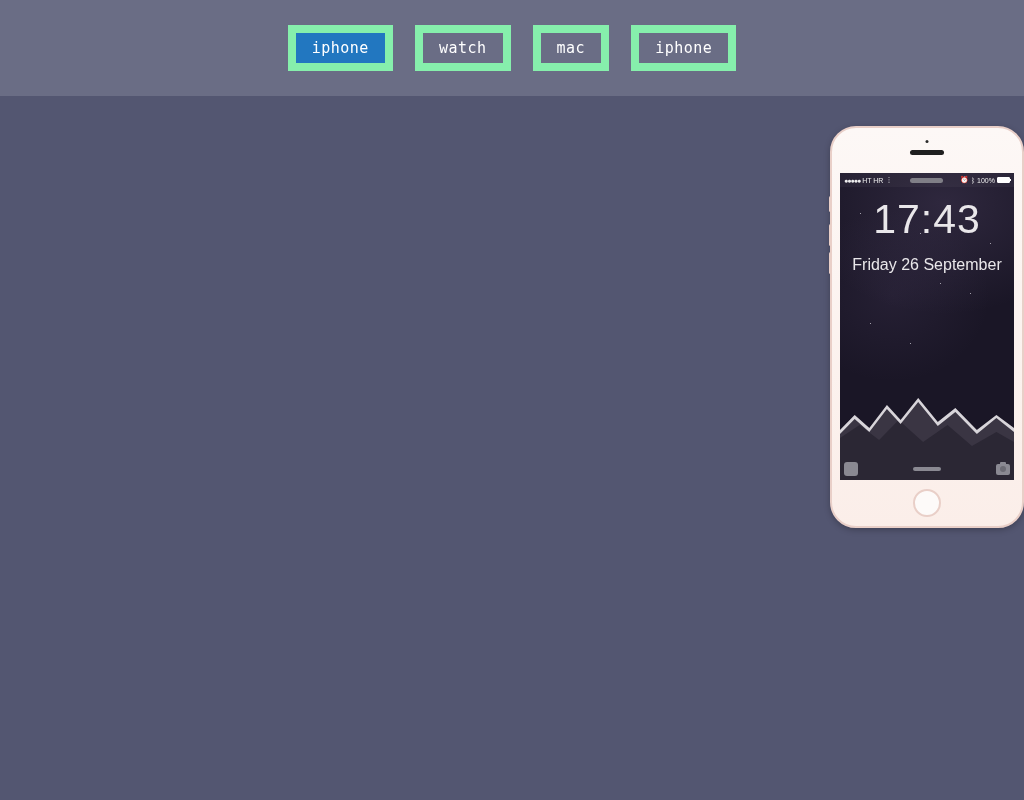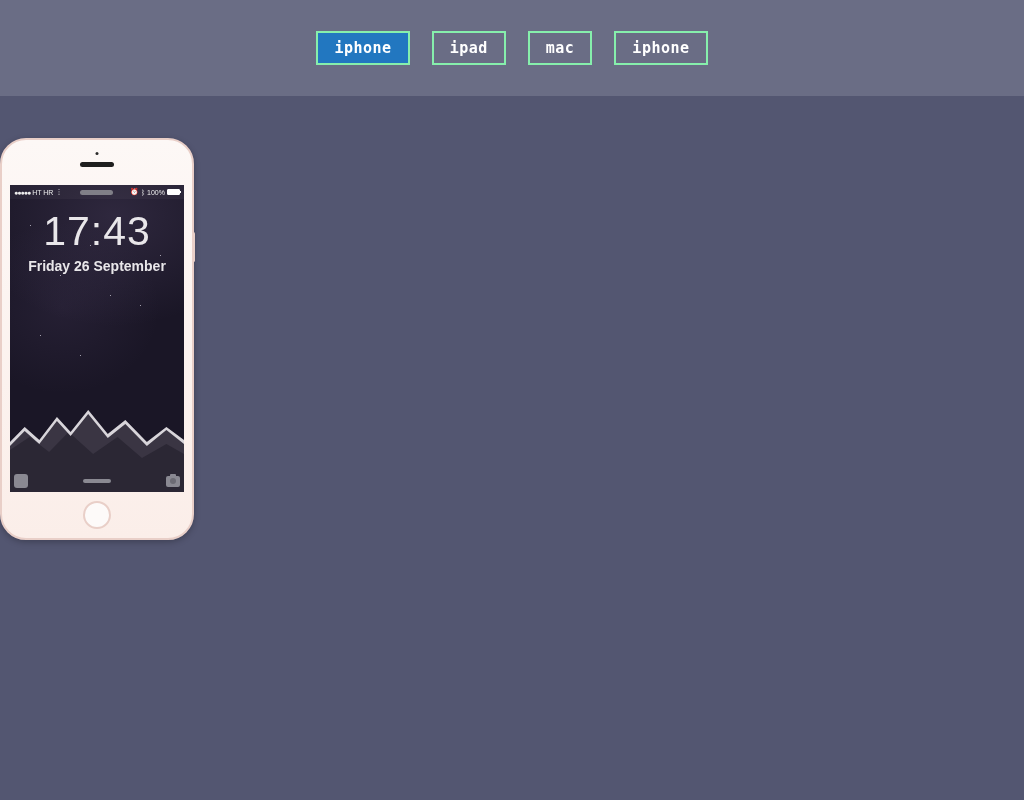--- a/index.html
+++ b/index.html
@@ -12,37 +12,36 @@
     }
     .header {
       background: #6a6d85;
       height: 96px;
       display: flex;
       justify-content: center;
       align-items: center;
       gap: 22px;
     }
     .tab-btn {
-      border: 2px solid #86efac;
+      border: 8px solid #86efac;
       color: #fff;
       font-size: 15px;
       font-family: "SimSun", "NSimSun", monospace;
       padding: 6px 16px;
       background: transparent;
       cursor: pointer;
       letter-spacing: 0.5px;
-      font-weight: bold;
     }
     .tab-btn.active {
       background: #2277c0;
     }
     .stage {
       display: flex;
-      justify-content: flex-start;
-      padding-top: 42px;
+      justify-content: flex-end;
+      padding-top: 30px;
     }
     .phone {
       width: 194px;
       height: 402px;
       background: linear-gradient(#fdf8f6, #fbeee9);
       border: 2px solid #e9cfc8;
       border-radius: 26px;
       position: relative;
       box-shadow: 0 2px 6px rgba(0,0,0,0.25);
     }
@@ -105,23 +104,23 @@
       font-family: "Helvetica Neue", Arial, sans-serif;
       margin-top: 12px;
     }
     .clock-time {
       font-size: 41px;
       font-weight: 200;
       letter-spacing: 1px;
       line-height: 1;
     }
     .clock-date {
-      font-size: 14px;
-      margin-top: 6px;
-      font-weight: 700;
+      font-size: 16px;
+      margin-top: 16px;
+      font-weight: 400;
     }
     .wallpaper-mtn {
       position:absolute;
       bottom:0; left:0; right:0;
       height: 120px;
     }
     .wallpaper-mtn svg { width:100%; height:100%; display:block; }
     .bottom-bar {
       position:absolute;
       bottom:4px; left:4px; right:4px;
@@ -173,21 +172,21 @@
         radial-gradient(ellipse 80% 40% at 30% 40%, rgba(120,100,150,0.12), transparent 70%),
         #1a1626;
     }
     .star { position:absolute; background:#cfcbd6; border-radius:50%; }
   </style>
 </head>
 <body>
 
 <div class="header">
   <button class="tab-btn active">iphone</button>
-  <button class="tab-btn">ipad</button>
+  <button class="tab-btn">watch</button>
   <button class="tab-btn">mac</button>
   <button class="tab-btn">iphone</button>
 </div>
 
 <div class="stage">
   <div class="phone">
     <div class="side-btn side-mute"></div>
     <div class="side-btn side-volup"></div>
     <div class="side-btn side-voldn"></div>
     <div class="side-btn side-power"></div>

